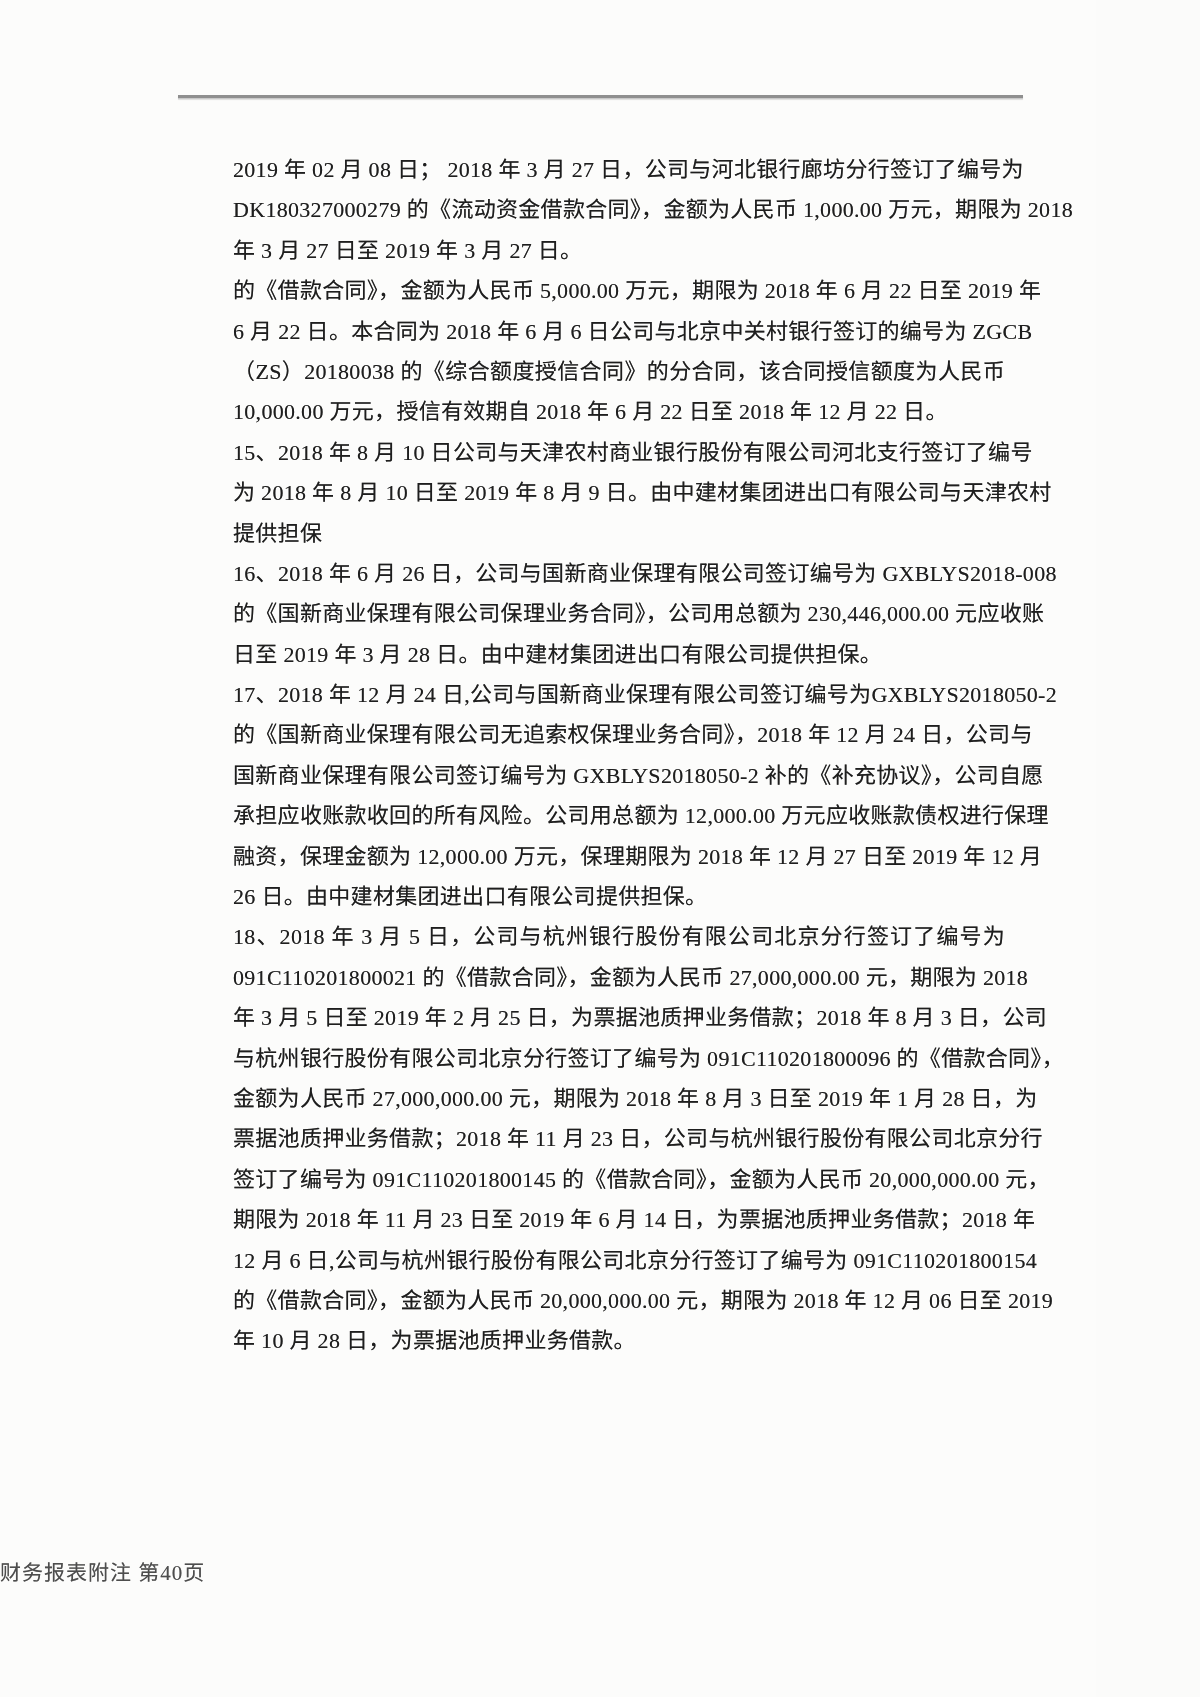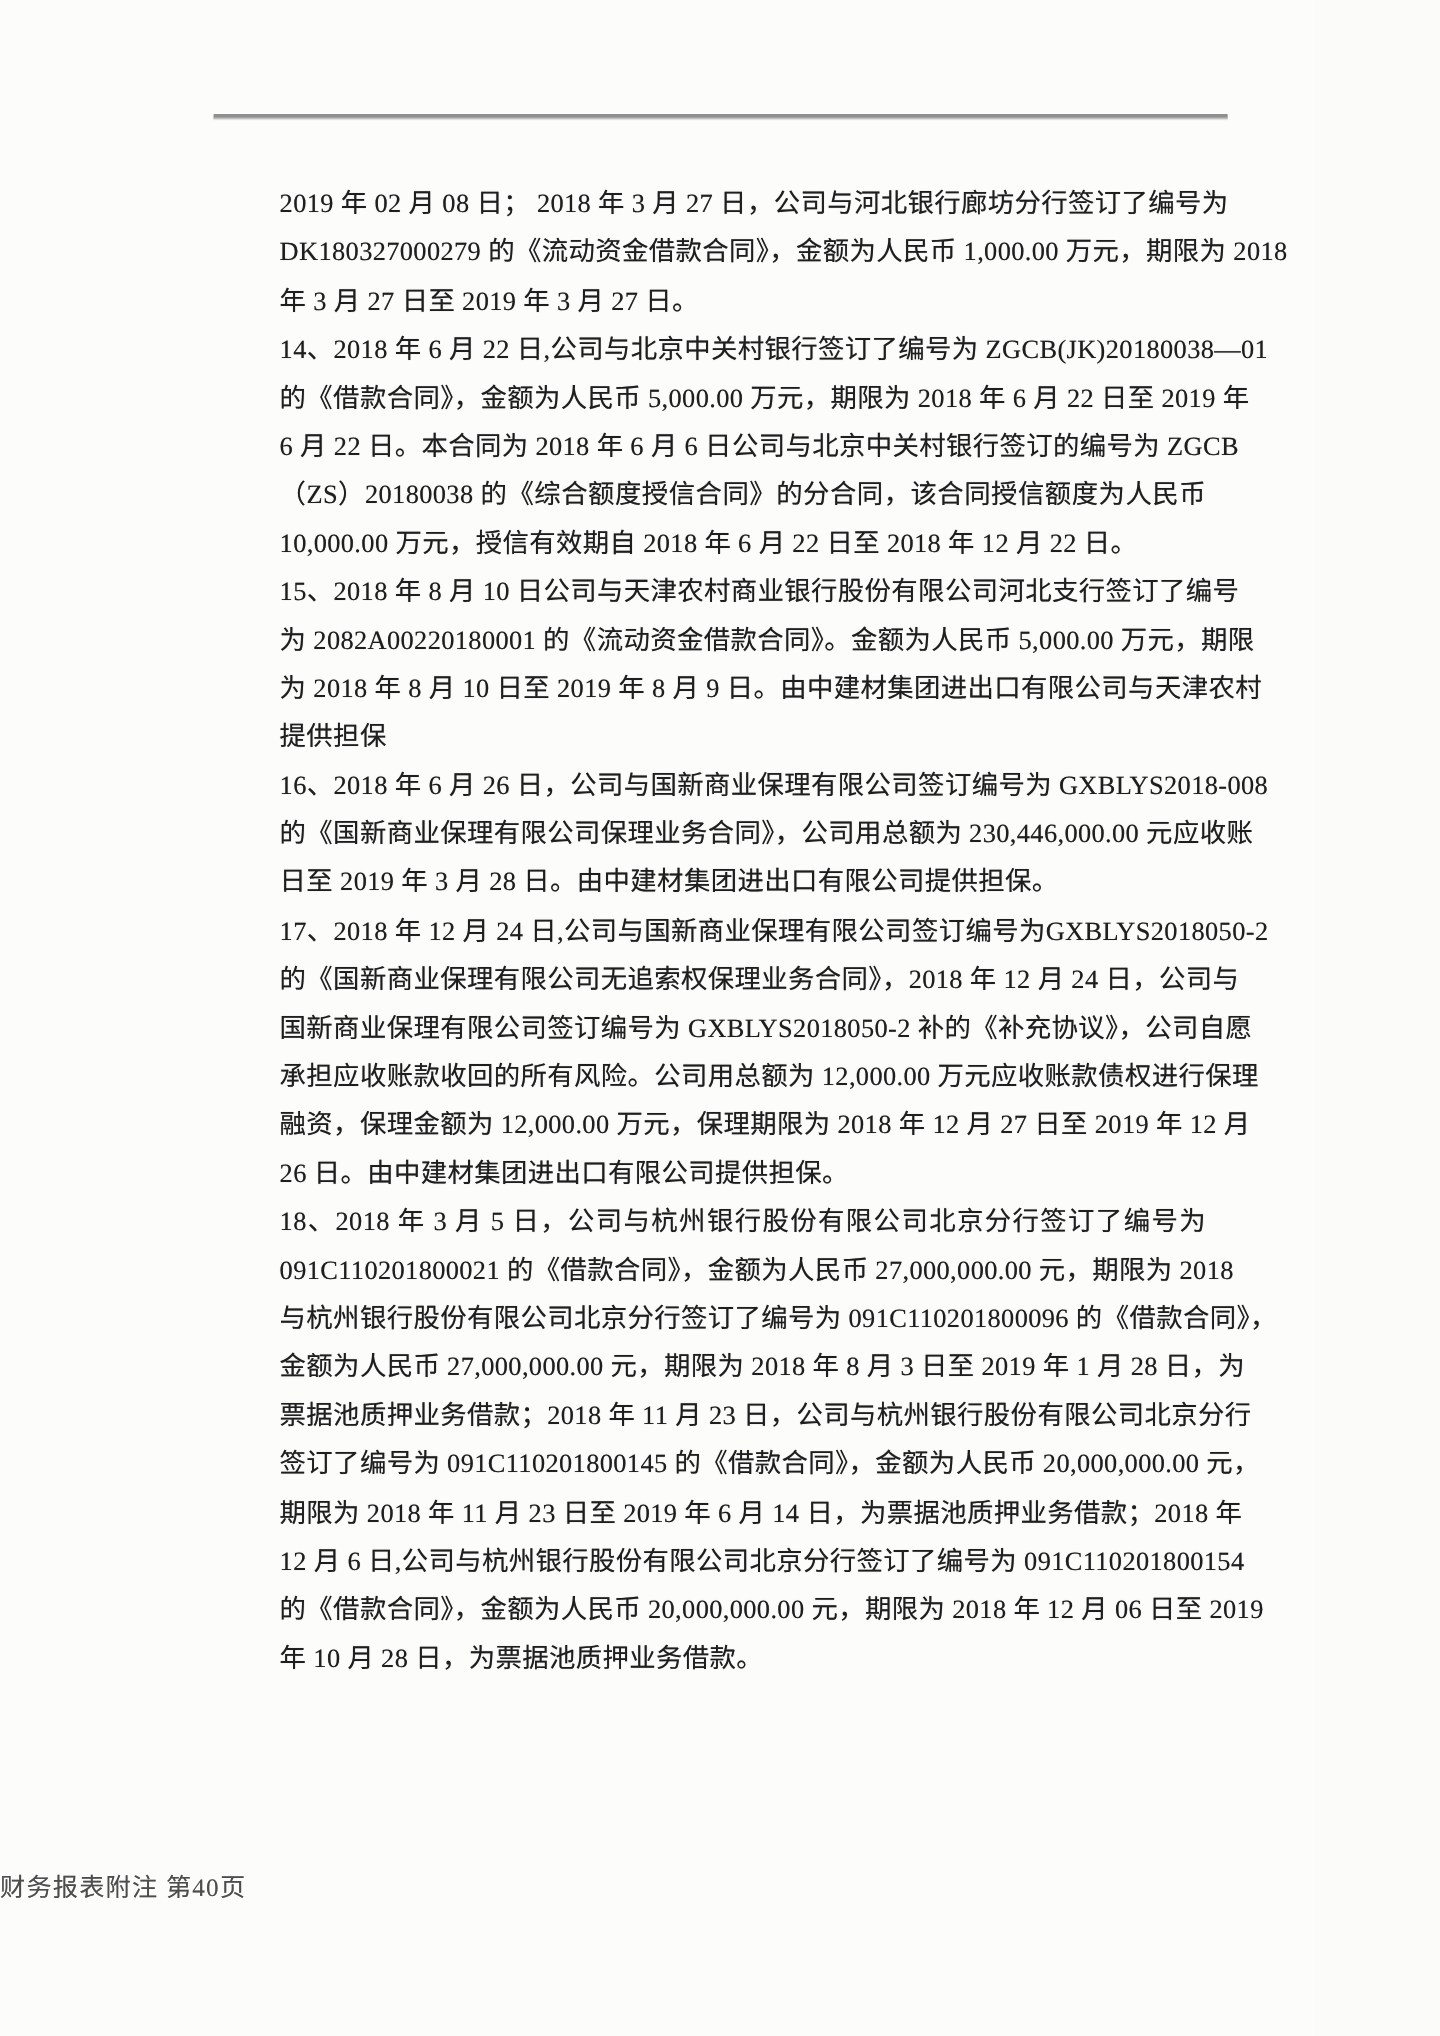--- a/index.html
+++ b/index.html
@@ -64,40 +64,39 @@
 </style>
 </head>
 <body>
 
 <div class="page">
   <div class="header-rule"></div>
   <div class="doc-body">
       <div class="line">2019 年 02 月 08 日；  2018 年 3 月 27 日，公司与河北银行廊坊分行签订了编号为</div>
       <div class="line">DK180327000279 的《流动资金借款合同》，金额为人民币 1,000.00 万元，期限为 2018</div>
       <div class="line para-end">年 3 月 27 日至 2019 年 3 月 27 日。</div>
-      <div class="line">14、2018 年 6 月 22 日,公司与北京中关村银行签订了编号为 ZGCB(JK)20180038—01</div>
       <div class="line">的《借款合同》，金额为人民币 5,000.00 万元，期限为 2018 年 6 月 22 日至 2019 年</div>
       <div class="line">6 月 22 日。本合同为 2018 年 6 月 6 日公司与北京中关村银行签订的编号为 ZGCB</div>
       <div class="line">（ZS）20180038 的《综合额度授信合同》的分合同，该合同授信额度为人民币</div>
       <div class="line para-end">10,000.00 万元，授信有效期自 2018 年 6 月 22 日至 2018 年 12 月 22 日。</div>
       <div class="line">15、2018 年 8 月 10 日公司与天津农村商业银行股份有限公司河北支行签订了编号</div>
-      <div class="line">为 2082A00220180001 的《流动资金借款合同》。金额为人民币 5,000.00 万元，期限</div>
       <div class="line">为 2018 年 8 月 10 日至 2019 年 8 月 9 日。由中建材集团进出口有限公司与天津农村</div>
       <div class="line para-end">提供担保</div>
       <div class="line">16、2018 年 6 月 26 日，公司与国新商业保理有限公司签订编号为 GXBLYS2018-008</div>
       <div class="line">的《国新商业保理有限公司保理业务合同》，公司用总额为 230,446,000.00 元应收账</div>
       <div class="line para-end">日至 2019 年 3 月 28 日。由中建材集团进出口有限公司提供担保。</div>
       <div class="line">17、2018 年 12 月 24 日,公司与国新商业保理有限公司签订编号为GXBLYS2018050-2</div>
       <div class="line">的《国新商业保理有限公司无追索权保理业务合同》，2018 年 12 月 24 日，公司与</div>
       <div class="line">国新商业保理有限公司签订编号为 GXBLYS2018050-2 补的《补充协议》，公司自愿</div>
       <div class="line">承担应收账款收回的所有风险。公司用总额为 12,000.00 万元应收账款债权进行保理</div>
       <div class="line">融资，保理金额为 12,000.00 万元，保理期限为 2018 年 12 月 27 日至 2019 年 12 月</div>
       <div class="line para-end">26 日。由中建材集团进出口有限公司提供担保。</div>
       <div class="line">18、2018 年 3 月 5 日，公司与杭州银行股份有限公司北京分行签订了编号为</div>
       <div class="line">091C110201800021 的《借款合同》，金额为人民币 27,000,000.00 元，期限为 2018</div>
+      <div class="line">年 3 月 5 日至 2019 年 2 月 25 日，为票据池质押业务借款；2018 年 8 月 3 日，公司</div>
       <div class="line">与杭州银行股份有限公司北京分行签订了编号为 091C110201800096 的《借款合同》，</div>
       <div class="line">金额为人民币 27,000,000.00 元，期限为 2018 年 8 月 3 日至 2019 年 1 月 28 日，为</div>
       <div class="line">票据池质押业务借款；2018 年 11 月 23 日，公司与杭州银行股份有限公司北京分行</div>
       <div class="line">签订了编号为 091C110201800145 的《借款合同》，金额为人民币 20,000,000.00 元，</div>
       <div class="line">期限为 2018 年 11 月 23 日至 2019 年 6 月 14 日，为票据池质押业务借款；2018 年</div>
       <div class="line">12 月 6 日,公司与杭州银行股份有限公司北京分行签订了编号为 091C110201800154</div>
       <div class="line">的《借款合同》，金额为人民币 20,000,000.00 元，期限为 2018 年 12 月 06 日至 2019</div>
       <div class="line para-end">年 10 月 28 日，为票据池质押业务借款。</div>
     </div>
   <div class="footer">财务报表附注 第40页</div>

